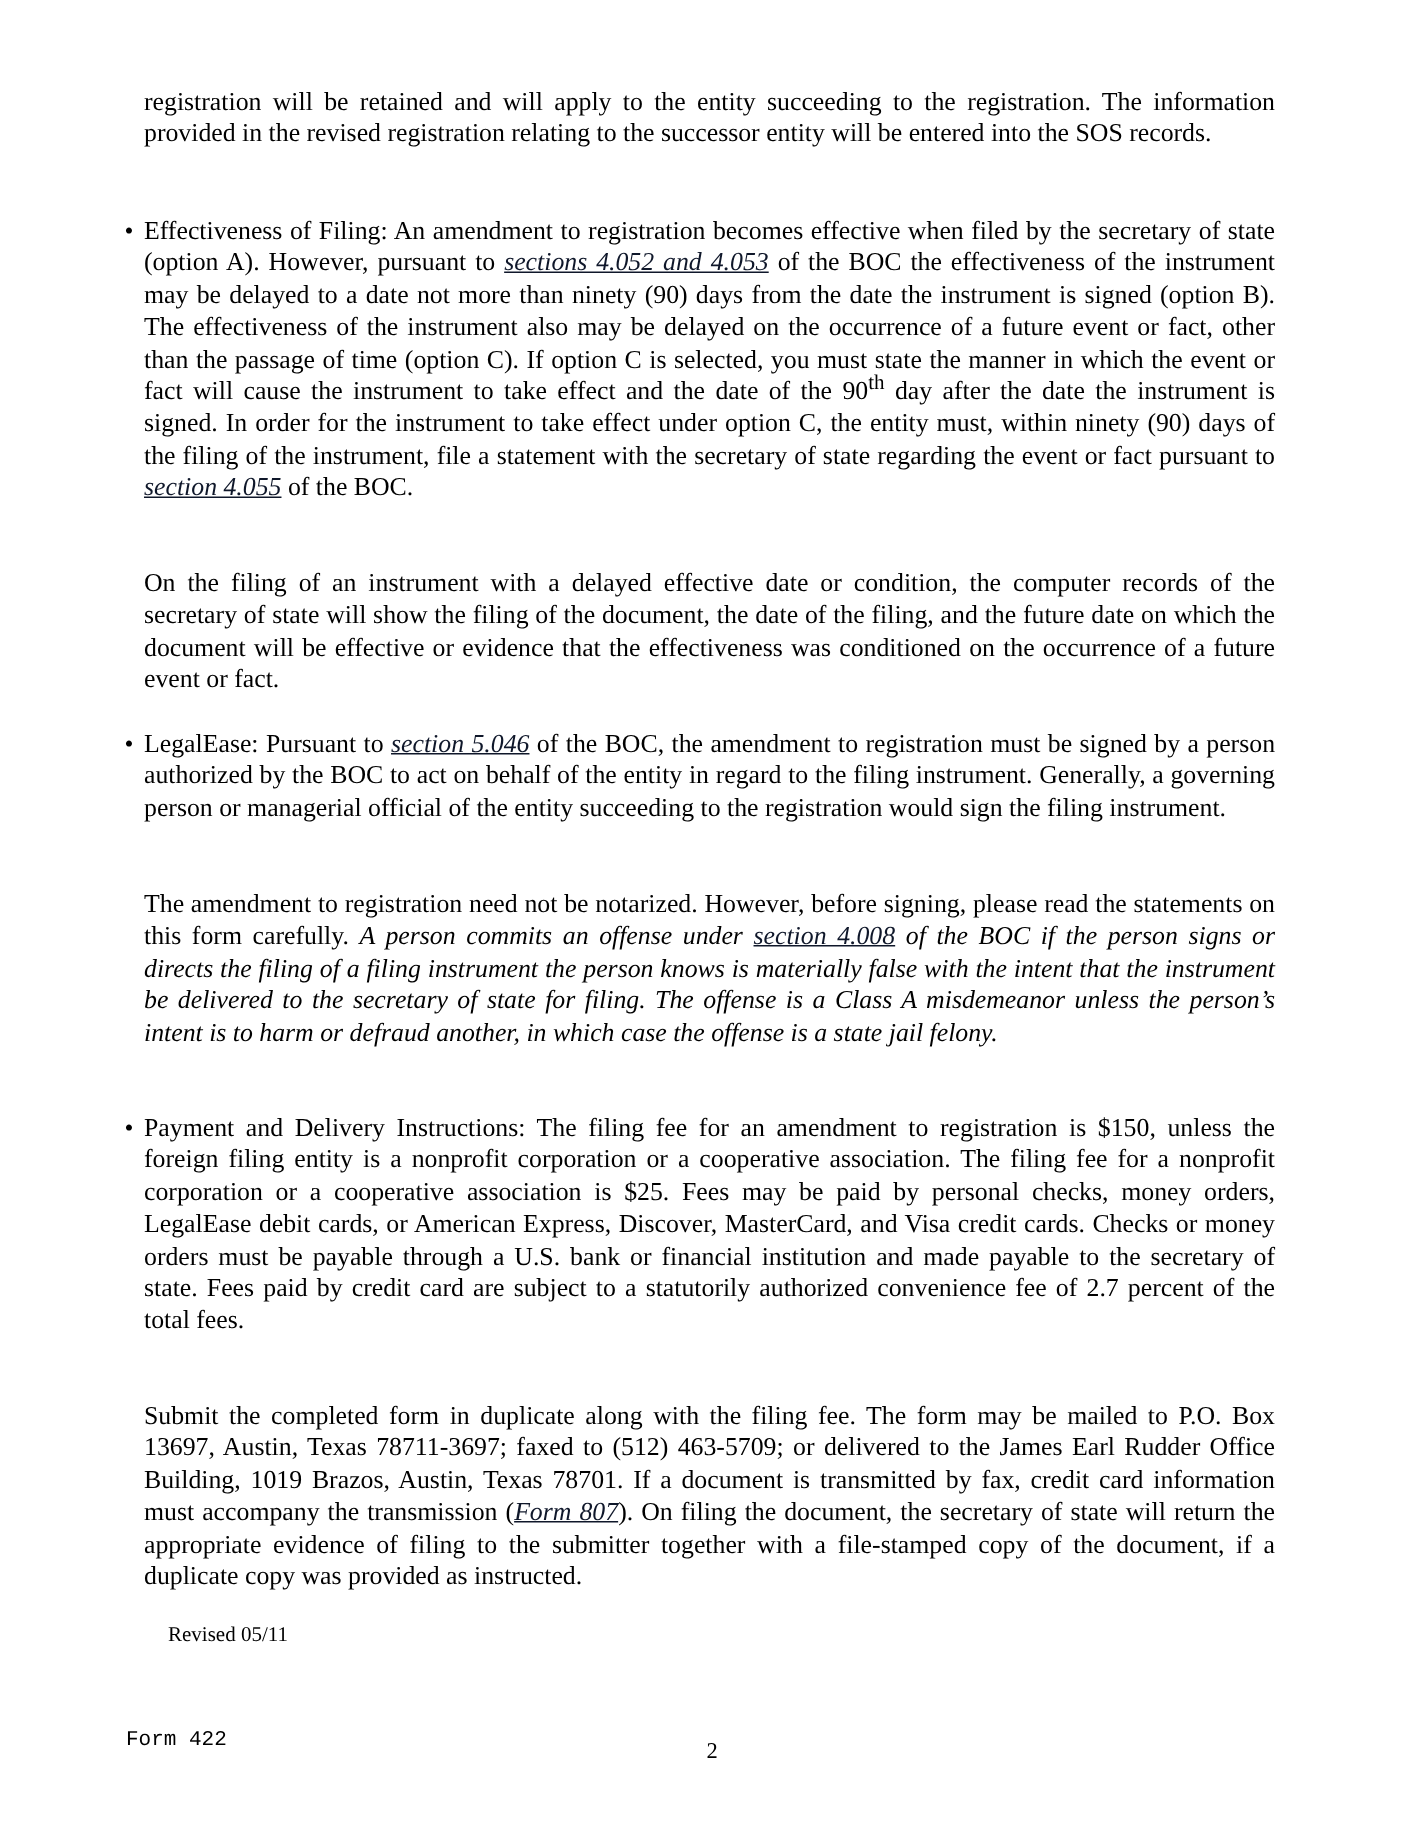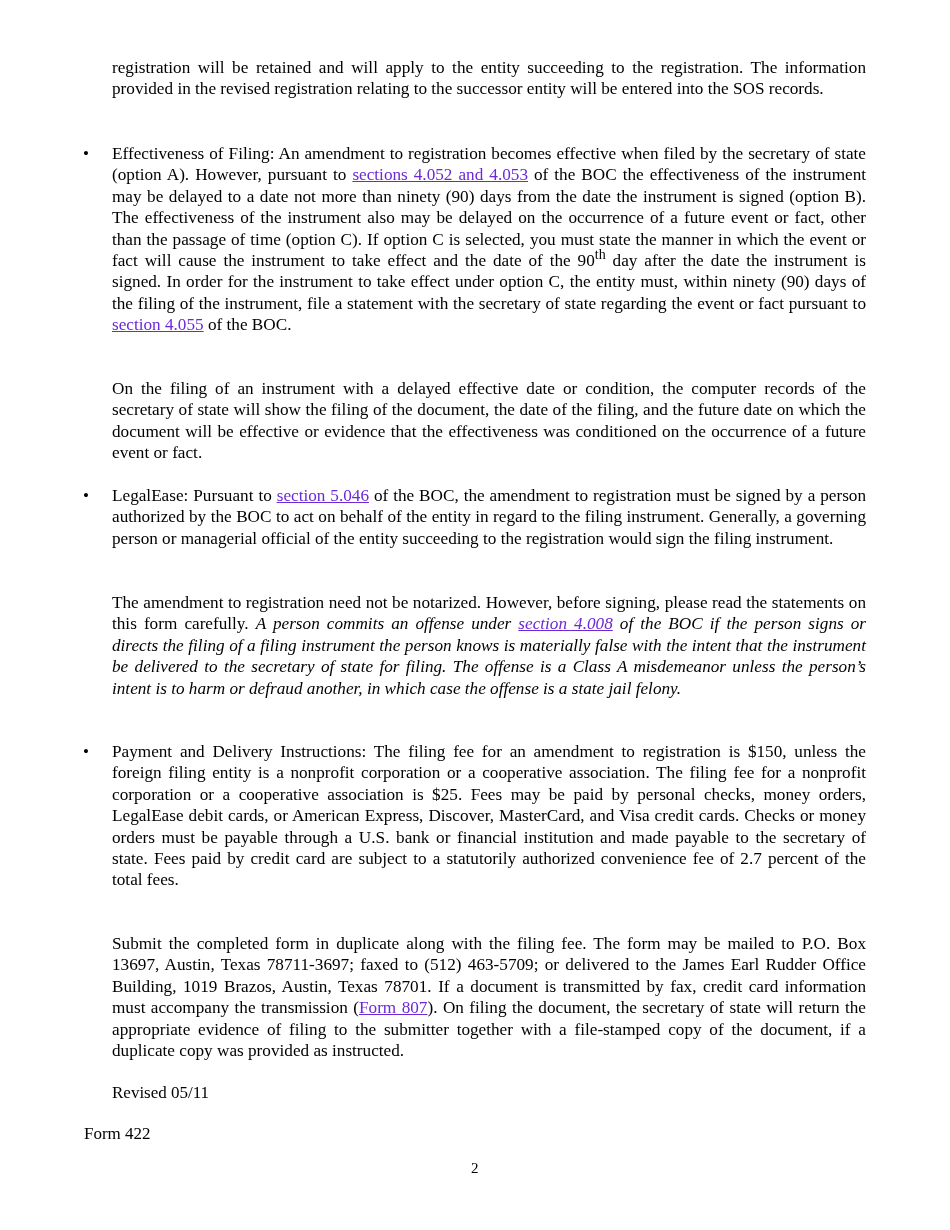--- a/index.html
+++ b/index.html
@@ -1,26 +1,26 @@
 <!DOCTYPE html>
 <html><head>
 <meta charset="utf-8">
 <style>
   html, body { margin: 0; padding: 0; background: #ffffff; }
   body { width: 950px; height: 1230px; position: relative; overflow: hidden;
          font-family: "Liberation Serif", "DejaVu Serif", serif; color: #000; }
   .page { position: absolute; left: 0; top: 0; width: 950px; height: 1230px; }
-  .para { position: absolute; left: 112px; width: 754px; font-size: 17.2px; line-height: 21.4px;
+  .para { position: absolute; left: 96px; width: 754px; font-size: 17.2px; line-height: 21.4px;
           text-align: justify; margin: 0; }
   .bullet { position: absolute; left: 83px; font-size: 17px; line-height: 21.4px; }
-  a.link { color: #6d28d9; text-decoration: underline; }
+  a.link { color: #0f172a; text-decoration: underline; font-style: italic; }
   .b { font-weight: normal; }
   .i { font-style: italic; }
   sup { font-size: 14px; line-height: 0; }
-  .small { position: absolute; font-size: 17px; }
+  .small { position: absolute; font-size: 14px; }
   .pagenum { position: absolute; font-size: 15px; }
 </style>
 </head>
 <body>
 
 <div class="page">
 
   <p class="para" style="top:57px;">registration will be retained and will apply to the entity succeeding to the registration.  The information provided in the revised registration relating to the successor entity will be entered into the SOS records.</p>
 
   <span class="bullet" style="top:143px;">•</span>
@@ -40,16 +40,16 @@
   <span class="bullet" style="top:741px;">•</span>
   <p class="para" style="top:741px;">
     <span class="b">Payment and Delivery Instructions</span><span>:</span><span>   The filing fee for an amendment to registration is </span><span class="b">$150</span><span>, unless the foreign filing entity is a nonprofit corporation or a cooperative association.  The filing fee for a nonprofit corporation or a cooperative association is </span><span class="b">$25</span><span>.  Fees may be paid by personal checks, money orders, LegalEase debit cards, or American Express, Discover, MasterCard, and Visa credit cards.  Checks or money orders must be payable through a U.S. bank or financial institution and made payable to the secretary of state.  Fees paid by credit card are subject to a statutorily authorized convenience fee of 2.7 percent of the total fees.</span>
   </p>
   <p class="para" style="top:913px;margin-top:20px;">
     <span>Submit the completed form in duplicate along with the filing fee. The form may be mailed to P.O. Box 13697, Austin, Texas 78711-3697; faxed to (512) 463-5709; or delivered to the James Earl Rudder Office Building, 1019 Brazos, Austin, Texas 78701.  If a document is transmitted by fax, credit card information must accompany the transmission (</span><a class="link">Form 807</a><span>).  On filing the document, the secretary of state will return the appropriate evidence of filing to the submitter together with a file-stamped copy of the document, if a duplicate copy was provided as instructed.</span>
   </p>
 
   <span class="small" style="left:112px; top:1083px;">Revised 05/11</span>
 
-  <span class="small" style="left:84px; top:1124px;">Form 422</span>
+  <span class="small" style="left:84px; top:1152px;font-family:Liberation Mono, monospace;">Form 422</span>
   <span class="pagenum" style="left:471px; top:1160px;">2</span>
 
 </div>
 
 </body></html>

